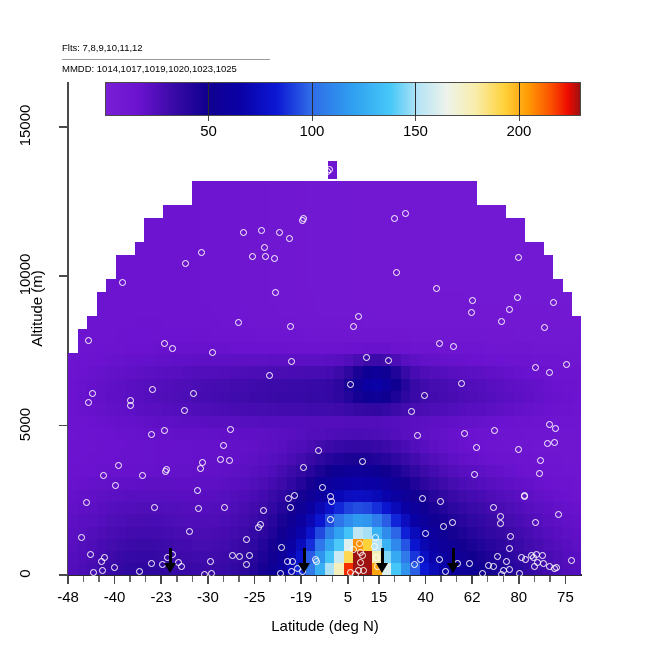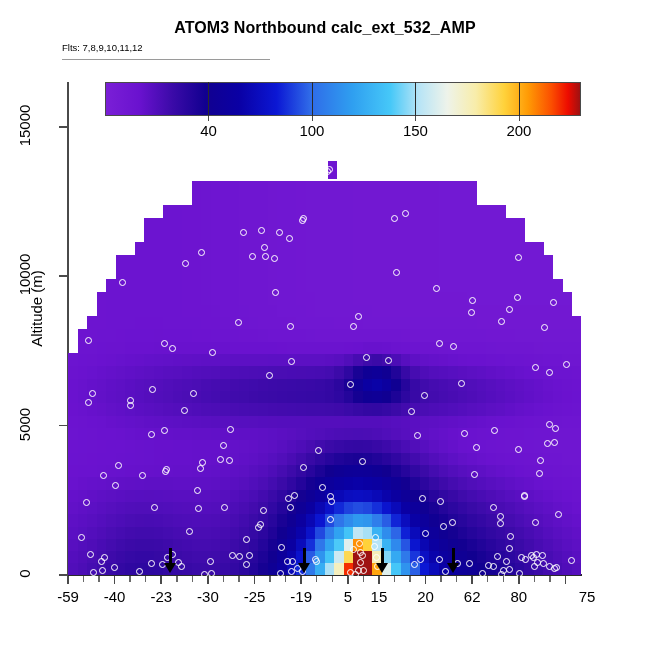--- a/index.html
+++ b/index.html
@@ -47,31 +47,31 @@
   .arrow{position:absolute;width:13px;}
   .arrow .shaft{position:absolute;left:5px;top:0;width:3px;height:19px;background:#000;}
   .arrow .head{position:absolute;left:0;top:15px;width:0;height:0;
                border-left:6.5px solid transparent;border-right:6.5px solid transparent;
                border-top:10px solid #000;}
 </style>
 </head>
 <body>
 <div id="root">
 
-<div class="title">ATOM3 Northbound calc_ext_532_AMP</div>
 <div class="flts">Flts: 7,8,9,10,11,12</div>
 <div class="seprule"></div>
+<div class="mmdd">MMDD: 1014,1017,1019,1020,1023,1025</div>
 
 <div id="cbar">
   <div id="cbarfill" style="background: linear-gradient(to right, rgb(122, 31, 214) 0%, rgb(106, 18, 207) 7%, rgb(59, 10, 168) 14%, rgb(17, 0, 144) 21%, rgb(10, 0, 164) 28%, rgb(11, 23, 212) 36%, rgb(47, 106, 232) 43%, rgb(47, 159, 240) 52%, rgb(70, 200, 248) 60%, rgb(183, 228, 246) 66%, rgb(238, 243, 234) 72%, rgb(248, 237, 170) 78%, rgb(255, 210, 59) 84%, rgb(255, 155, 5) 89%, rgb(251, 78, 0) 94%, rgb(237, 11, 0) 97.5%, rgb(158, 17, 17) 100%);"></div>
 </div>
 <div id="cbticks">
       <div class="cbtick" style="left: 208.478px;"></div>
       <div class="cbtickout" style="left: 208.478px;"></div>
-      <div class="cblab" style="left: 178.478px;">40</div>
+      <div class="cblab" style="left: 178.478px;">50</div>
       <div class="cbtick" style="left: 311.957px;"></div>
       <div class="cbtickout" style="left: 311.957px;"></div>
       <div class="cblab" style="left: 281.957px;">100</div>
       <div class="cbtick" style="left: 415.435px;"></div>
       <div class="cbtickout" style="left: 415.435px;"></div>
       <div class="cblab" style="left: 385.435px;">150</div>
       <div class="cbtick" style="left: 518.913px;"></div>
       <div class="cbtickout" style="left: 518.913px;"></div>
       <div class="cblab" style="left: 488.913px;">200</div>
     </div>
@@ -1865,43 +1865,43 @@
       <div class="ylab" style="left: -11px; top: 565px;">0</div>
       <div class="ytick" style="top: 424.806px;"></div>
       <div class="ylab" style="left: -11px; top: 415.606px;">5000</div>
       <div class="ytick" style="top: 275.412px;"></div>
       <div class="ylab" style="left: -11px; top: 266.212px;">10000</div>
       <div class="ytick" style="top: 126.018px;"></div>
       <div class="ylab" style="left: -11px; top: 116.818px;">15000</div>
     </div>
 <div id="xaxis">
       <div class="xtick" style="left: 67.2px;"></div>
-      <div class="xlab" style="left: 38px;">-59</div>
+      <div class="xlab" style="left: 38px;">-48</div>
       <div class="xtick" style="left: 113.836px;"></div>
       <div class="xlab" style="left: 84.6364px;">-40</div>
       <div class="xtick" style="left: 160.473px;"></div>
       <div class="xlab" style="left: 131.273px;">-23</div>
       <div class="xtick" style="left: 207.109px;"></div>
       <div class="xlab" style="left: 177.909px;">-30</div>
       <div class="xtick" style="left: 253.745px;"></div>
       <div class="xlab" style="left: 224.545px;">-25</div>
       <div class="xtick" style="left: 300.382px;"></div>
       <div class="xlab" style="left: 271.182px;">-19</div>
       <div class="xtick" style="left: 347.018px;"></div>
       <div class="xlab" style="left: 317.818px;">5</div>
       <div class="xtick" style="left: 378.109px;"></div>
       <div class="xlab" style="left: 348.909px;">15</div>
       <div class="xtick" style="left: 424.745px;"></div>
-      <div class="xlab" style="left: 395.545px;">20</div>
+      <div class="xlab" style="left: 395.545px;">40</div>
       <div class="xtick" style="left: 471.382px;"></div>
       <div class="xlab" style="left: 442.182px;">62</div>
       <div class="xtick" style="left: 518.018px;"></div>
       <div class="xlab" style="left: 488.818px;">80</div>
       <div class="xtick" style="left: 564.655px;"></div>
-      <div class="xlab" style="left: 535.455px; text-align: right;">75</div>
+      <div class="xlab" style="left: 535.455px;">75</div>
       <div class="xtickm" style="left: 82.8455px;"></div>
       <div class="xtickm" style="left: 98.3909px;"></div>
       <div class="xtickm" style="left: 129.482px;"></div>
       <div class="xtickm" style="left: 145.027px;"></div>
       <div class="xtickm" style="left: 176.118px;"></div>
       <div class="xtickm" style="left: 191.664px;"></div>
       <div class="xtickm" style="left: 222.755px;"></div>
       <div class="xtickm" style="left: 238.3px;"></div>
       <div class="xtickm" style="left: 269.391px;"></div>
       <div class="xtickm" style="left: 284.936px;"></div>
@@ -1930,14 +1930,15 @@
         <div class="shaft"></div>
         <div class="head"></div>
       </div>
       <div class="arrow" style="left: 447.027px; top: 548px;">
         <div class="shaft"></div>
         <div class="head"></div>
       </div>
     </div>
 
 <div class="ytitle">Altitude (m)</div>
+<div class="xtitle">Latitude (deg N)</div>
 
 </div>
 
 </body></html>

